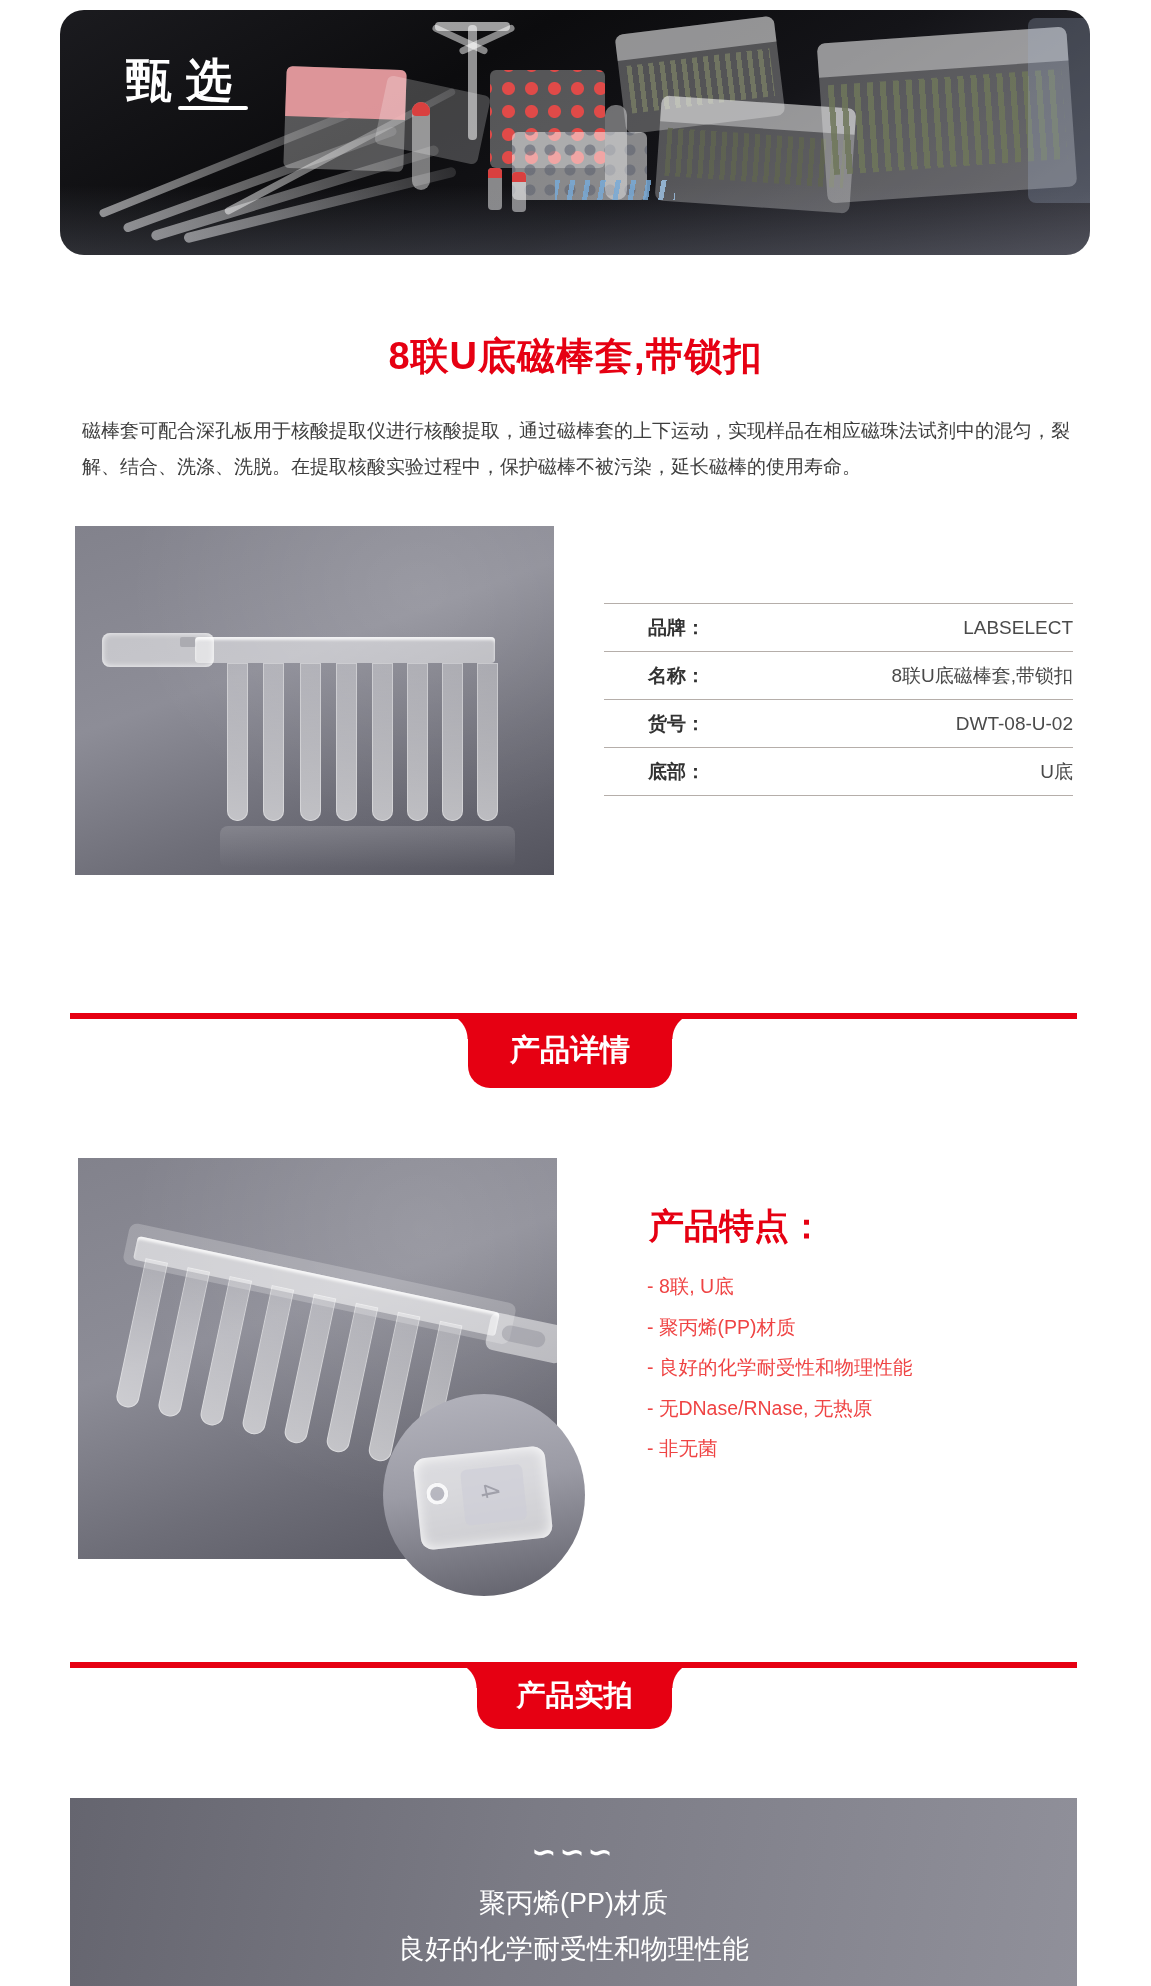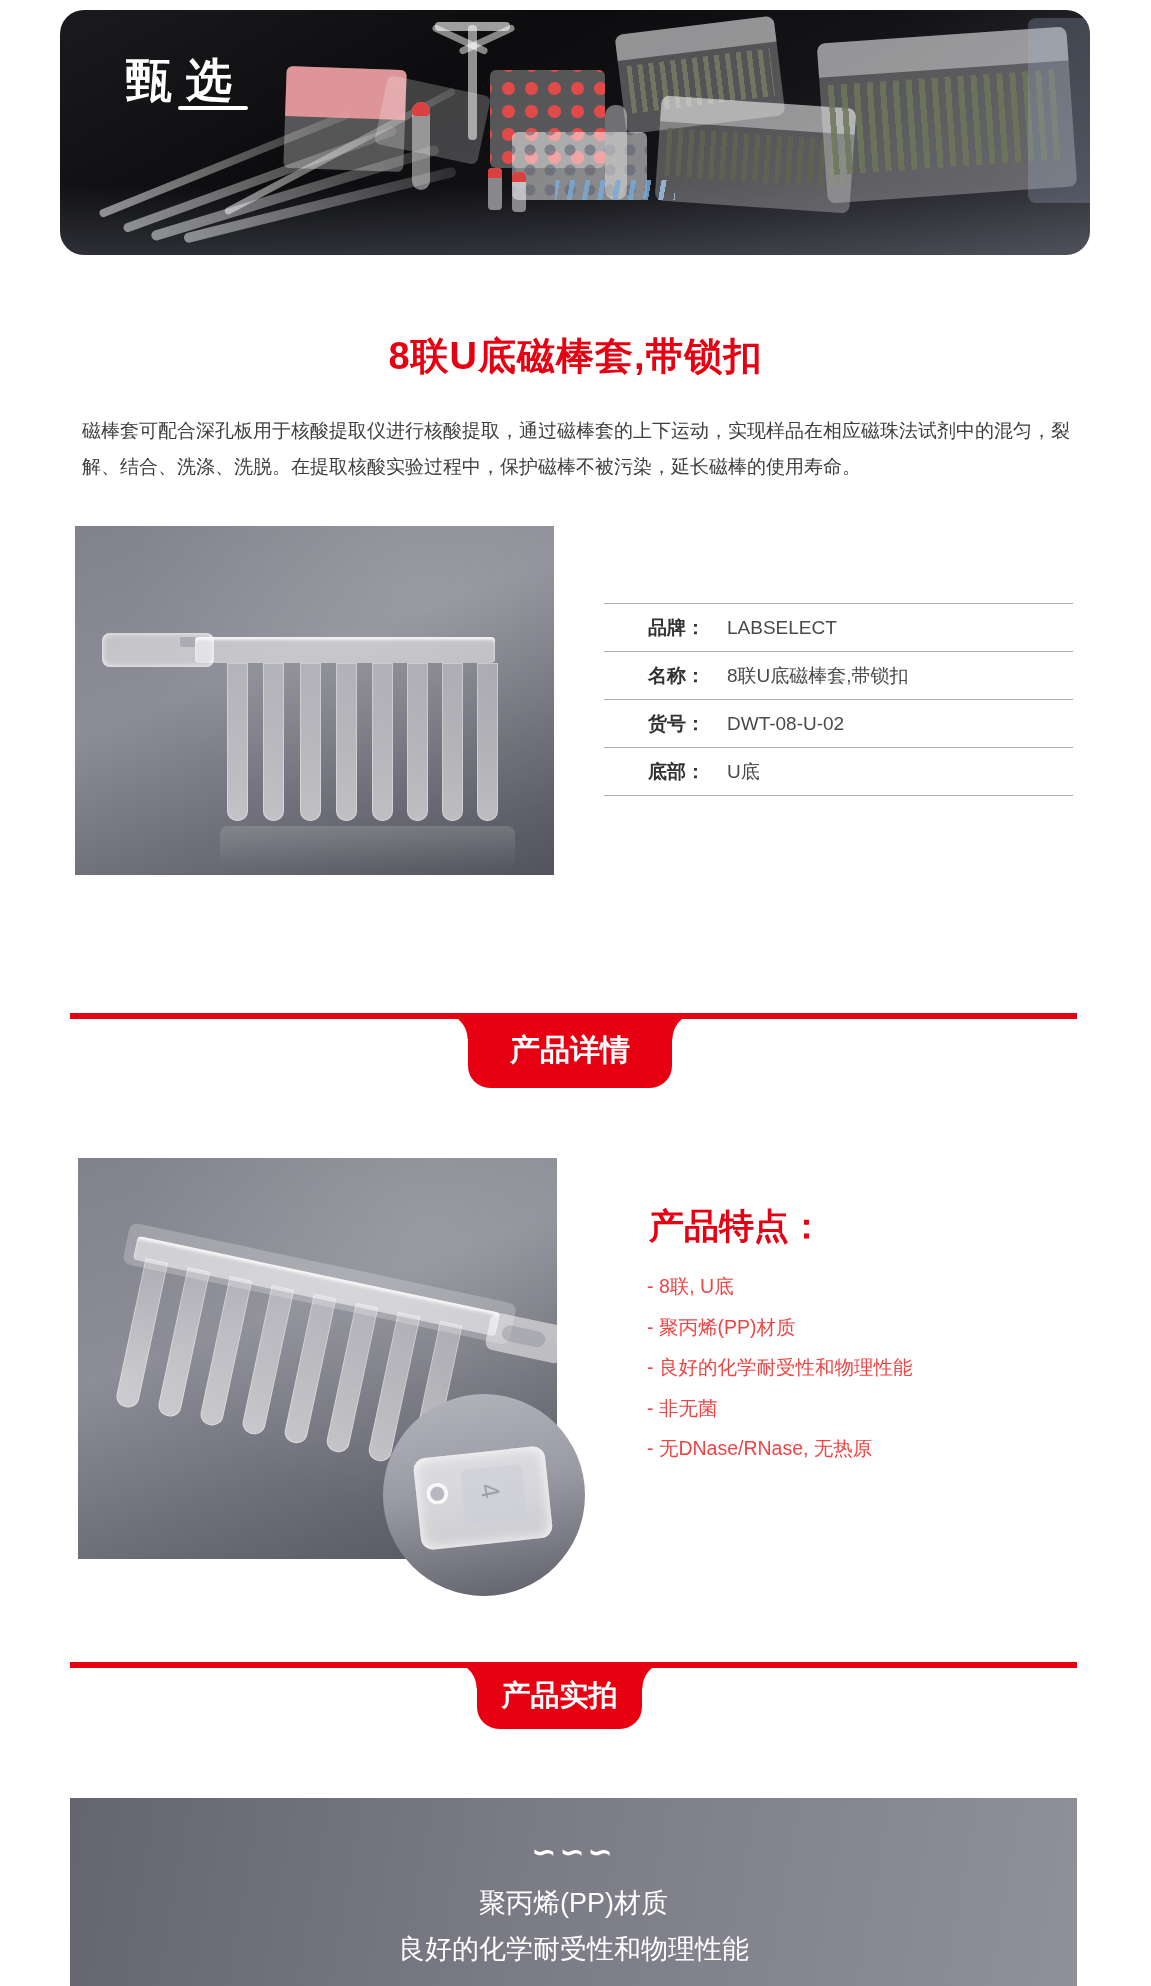--- a/index.html
+++ b/index.html
@@ -75,32 +75,32 @@
   .inset-circle{position:absolute;left:383px;top:1394px;width:202px;height:202px;border-radius:50%;overflow:hidden;
     background:linear-gradient(170deg,#b4b4bd 0%,#9b9ba5 45%,#5f5f69 100%);}
   .inset-clip{position:absolute;left:34px;top:58px;width:132px;height:92px;background:rgba(255,255,255,.62);
     border-radius:12px;transform:rotate(-6deg);box-shadow:inset 0 0 14px rgba(255,255,255,.95);}
   .inset-clip .inner{position:absolute;left:46px;top:16px;width:62px;height:56px;background:rgba(205,205,215,.6);border-radius:6px;}
   .inset-clip .hole{position:absolute;left:10px;top:26px;width:22px;height:22px;border-radius:50%;
     background:rgba(170,170,180,.7);box-shadow:inset 0 0 0 4px rgba(255,255,255,.9);}
   .inset-clip .mark{position:absolute;left:66px;top:24px;font-size:26px;color:rgba(120,120,132,.55);transform:rotate(84deg);}
   
   .spec-table{position:absolute;left:604px;top:603px;width:469px;border-bottom:1px solid #b5aeaa;}
-  .spec-row{display:flex;align-items:center;height:48px;border-top:1px solid #b5aeaa;box-sizing:border-box;}
+  .spec-row{display:flex;align-items:center;height:48px;border-top:1px solid #b5aeaa;box-sizing:border-box;justify-content:space-between;}
   .spec-label{width:101px;text-align:right;font-weight:700;color:#323232;font-size:19px;}
   .spec-value{margin-left:22px;color:#4a4a4a;font-size:19px;}
   
   .section-line{position:absolute;height:6px;background:#e60012;}
   .tab-btn{position:absolute;background:#e60012;border-radius:0 0 22px 22px;
     display:flex;align-items:center;justify-content:center;color:#ffffff;font-weight:700;}
   .tab-btn::before,.tab-btn::after{content:"";position:absolute;top:0;width:26px;height:26px;}
   .tab-btn::before{left:-26px;background:radial-gradient(circle at 0 100%,transparent 25px,#e60012 26px);}
   .tab-btn::after{right:-26px;background:radial-gradient(circle at 100% 100%,transparent 25px,#e60012 26px);}
   .tab-details{left:468px;top:1013px;width:204px;height:75px;font-size:30px;}
-  .tab-photos{left:477px;top:1662px;width:165px;height:67px;font-size:29px;}
+  .tab-photos{left:477px;top:1662px;width:195px;height:67px;font-size:29px;}
   
   .features-title{position:absolute;left:649px;top:1203px;font-size:35px;font-weight:700;color:#e60012;}
   .features-list{position:absolute;left:647px;top:1266px;margin:0;padding:0;list-style:none;}
   .features-list li{font-size:19.5px;line-height:40.5px;color:#ef4444;}
   
   .footer-band{position:absolute;left:70px;top:1798px;width:1007px;height:188px;
     background:linear-gradient(100deg,#65656f 0%,#7b7b85 45%,#90909a 100%);color:#ffffff;}
   .band-ornament{position:absolute;left:0;top:36px;width:100%;text-align:center;
     font-size:30px;font-weight:700;letter-spacing:3px;font-family:"DejaVu Sans",sans-serif;}
   .band-line1{position:absolute;left:0;top:88px;width:100%;text-align:center;font-size:27px;line-height:34px;}
@@ -225,22 +225,22 @@
     <div class="inner"></div>
     <div class="mark">4</div>
   </div>
 </div>
 
 <div class="features-title">产品特点：</div>
 <ul class="features-list">
   <li>- 8联, U底</li>
   <li>- 聚丙烯(PP)材质</li>
   <li>- 良好的化学耐受性和物理性能</li>
+  <li>- 无DNase/RNase, 无热原</li>
   <li>- 非无菌</li>
-  <li>- 无DNase/RNase, 无热原</li>
 </ul>
 
 <div class="section-line" style="left:70px;top:1662px;width:1007px;"></div>
 <div class="tab-btn tab-photos">
   <span>产品实拍</span>
 </div>
 
 <div class="footer-band">
   <div class="band-ornament">∽∽∽</div>
   <div class="band-line1">聚丙烯(PP)材质</div>

